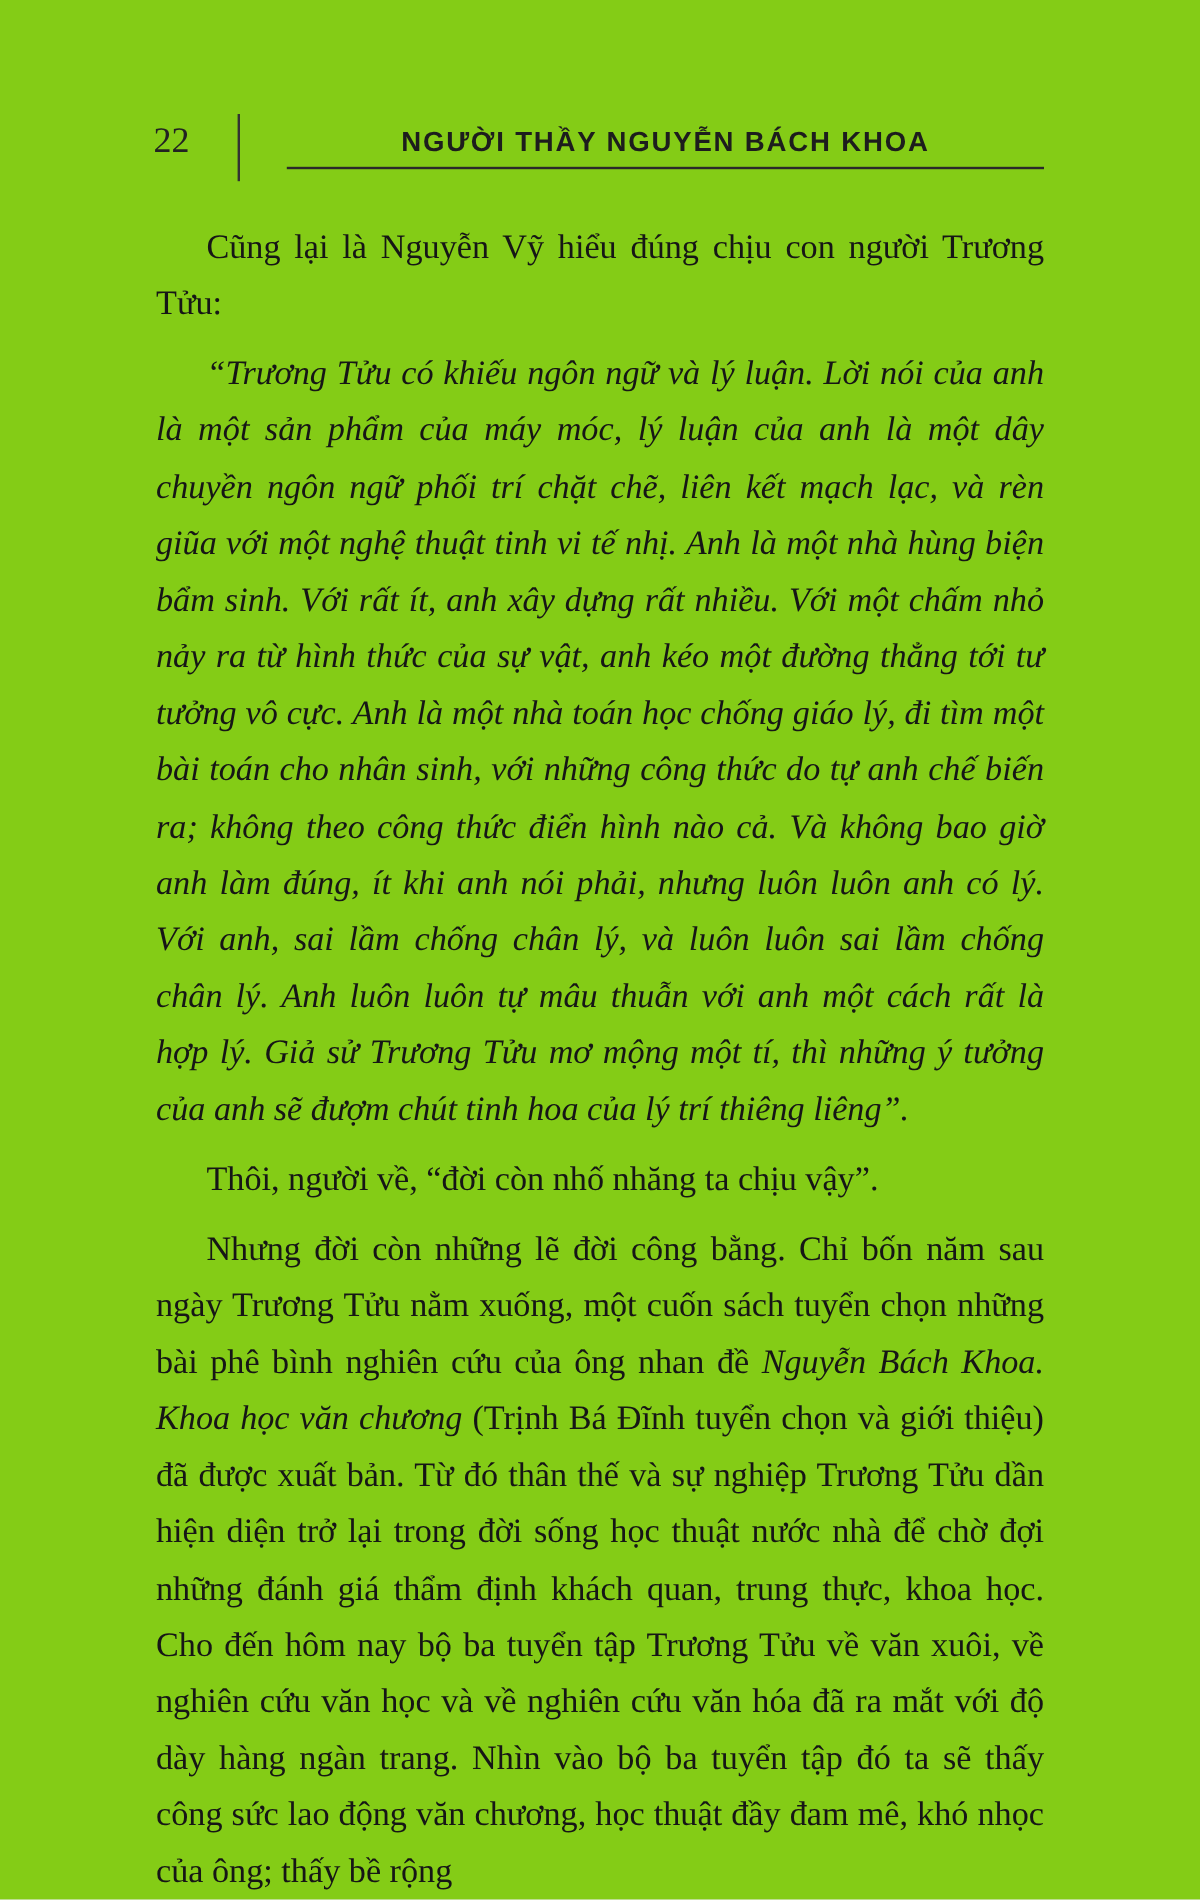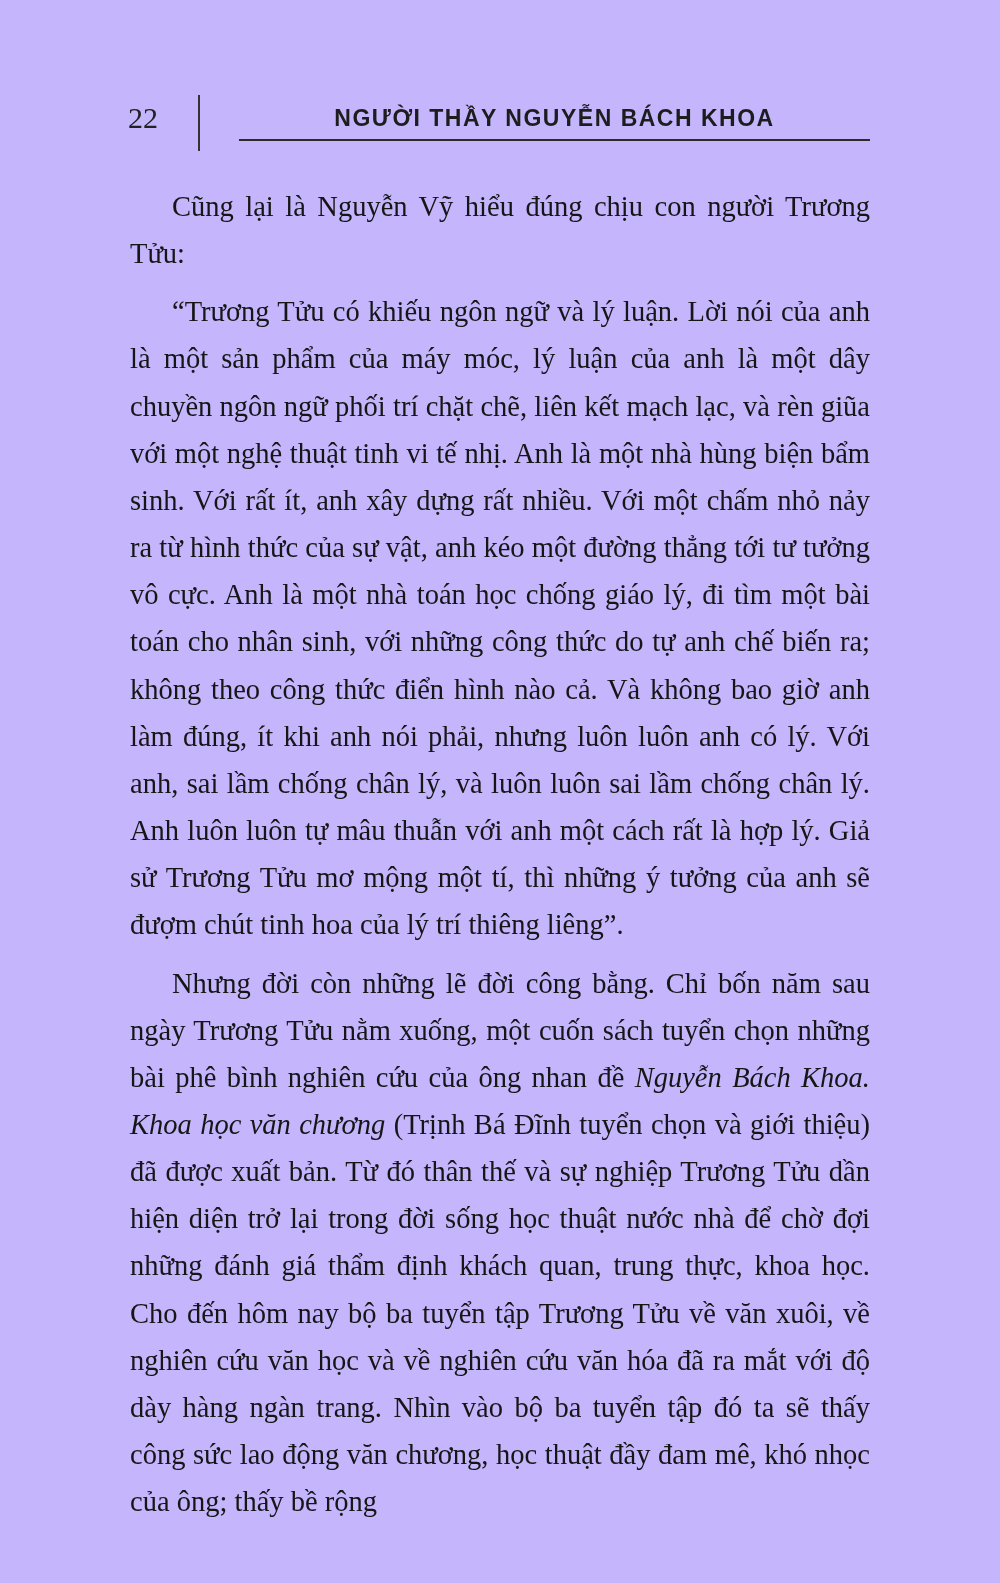--- a/index.html
+++ b/index.html
@@ -1,20 +1,20 @@
 <!DOCTYPE html>
 <html><head>
 <meta charset="utf-8">
 <style>
   html,body{margin:0;padding:0;background:#e9e9e9;}
   .page{
     position:relative;
     width:1000px;height:1583px;
     margin:0 auto;
-    background:#c4b5fd;
+    background:#84cc16;
     color:#1a1a1a;
     font-family:"Liberation Serif","DejaVu Serif",serif;
     box-sizing:border-box;
     overflow:hidden;
   }
   
   .page-header{
     position:absolute;
     top:95px;left:128px;right:130px;
     display:flex;
@@ -62,20 +62,21 @@
     font-size:28.5px;
     line-height:1.655;
     text-align:justify;
     color:#161616;
   }
   .para{
     margin:0 0 11px 0;
     text-indent:42px;
   }
   .para.quote{
+    font-style:italic;
   }
   .seg-italic{font-style:italic;}
   .seg-regular{font-style:normal;}
 </style>
 </head>
 <body>
 
 <div class="page">
 
   <header class="page-header">
@@ -86,17 +87,18 @@
       <div class="header-rule"></div>
     </div>
   </header>
 
   <main class="body-text">
 
     <p class="para">Cũng lại là Nguyễn Vỹ hiểu đúng chịu con người Trương Tửu:</p>
 
     <p class="para quote">“Trương Tửu có khiếu ngôn ngữ và lý luận. Lời nói của anh là một sản phẩm của máy móc, lý luận của anh là một dây chuyền ngôn ngữ phối trí chặt chẽ, liên kết mạch lạc, và rèn giũa với một nghệ thuật tinh vi tế nhị. Anh là một nhà hùng biện bẩm sinh. Với rất ít, anh xây dựng rất nhiều. Với một chấm nhỏ nảy ra từ hình thức của sự vật, anh kéo một đường thẳng tới tư tưởng vô cực. Anh là một nhà toán học chống giáo lý, đi tìm một bài toán cho nhân sinh, với những công thức do tự anh chế biến ra; không theo công thức điển hình nào cả. Và không bao giờ anh làm đúng, ít khi anh nói phải, nhưng luôn luôn anh có lý. Với anh, sai lầm chống chân lý, và luôn luôn sai lầm chống chân lý. Anh luôn luôn tự mâu thuẫn với anh một cách rất là hợp lý. Giả sử Trương Tửu mơ mộng một tí, thì những ý tưởng của anh sẽ đượm chút tinh hoa của lý trí thiêng liêng”.</p>
 
+    <p class="para">Thôi, người về, “đời còn nhố nhăng ta chịu vậy”.</p>
 
     <p class="para"><span class="seg-regular">Nhưng đời còn những lẽ đời công bằng. Chỉ bốn năm sau ngày Trương Tửu nằm xuống, một cuốn sách tuyển chọn những bài phê bình nghiên cứu của ông nhan đề </span><span class="seg-italic">Nguyễn Bách Khoa. Khoa học văn chương</span><span class="seg-regular"> (Trịnh Bá Đĩnh tuyển chọn và giới thiệu) đã được xuất bản. Từ đó thân thế và sự nghiệp Trương Tửu dần hiện diện trở lại trong đời sống học thuật nước nhà để chờ đợi những đánh giá thẩm định khách quan, trung thực, khoa học. Cho đến hôm nay bộ ba tuyển tập Trương Tửu về văn xuôi, về nghiên cứu văn học và về nghiên cứu văn hóa đã ra mắt với độ dày hàng ngàn trang. Nhìn vào bộ ba tuyển tập đó ta sẽ thấy công sức lao động văn chương, học thuật đầy đam mê, khó nhọc của ông; thấy bề rộng</span></p>
 
   </main>
 </div>
 
 </body></html>

